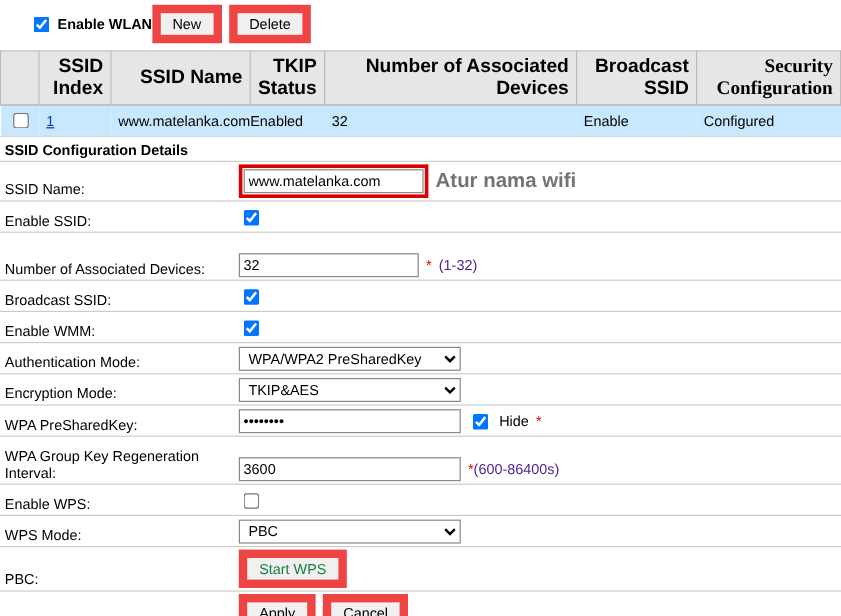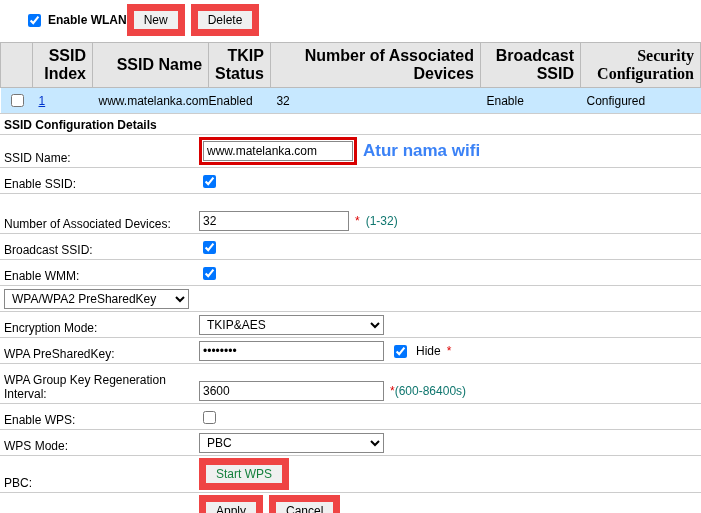--- a/index.html
+++ b/index.html
@@ -79,32 +79,32 @@
     font-family: Arial, sans-serif;
     font-size: 12px;
     border: 1px solid #888;
     padding: 1px 3px;
     height: 20px;
     background: #fff;
   }
   .w-ssid { width: 150px; }
   .w-num  { width: 150px; }
   .w-sel  { width: 185px; }
-  .hint   { color: #0f766e; }
+  .hint   { color: #4c1d95; }
   .req    { color: #d00; }
   .red-box {
     border: 3px solid #d80000;
     padding: 1px;
     display: inline-block;
   }
   .annot {
     font-weight: bold;
     font-size: 17px;
     font-family: Arial, sans-serif;
-    color: #3b82f6;
+    color: #737373;
   }
   .last-border { border-bottom: 1px solid #ccc; }
 </style>
 </head>
 <body>
 
 <div class="top-row">
   <label class="enable-wlan">
     <input type="checkbox" checked="" style="">
     <span>Enable WLAN</span>
@@ -176,20 +176,21 @@
 </div>
 
 <div class="form-row">
   <div class="label">Enable WMM:</div>
   <div class="ctrl">
       <input type="checkbox" checked="" style="">
     </div>
 </div>
 
 <div class="form-row">
+  <div class="label">Authentication Mode:</div>
   <div class="ctrl">
     <select class="w-sel">
       <option>WPA/WPA2 PreSharedKey</option>
     </select>
   </div>
 </div>
 
 <div class="form-row">
   <div class="label">Encryption Mode:</div>
   <div class="ctrl">

